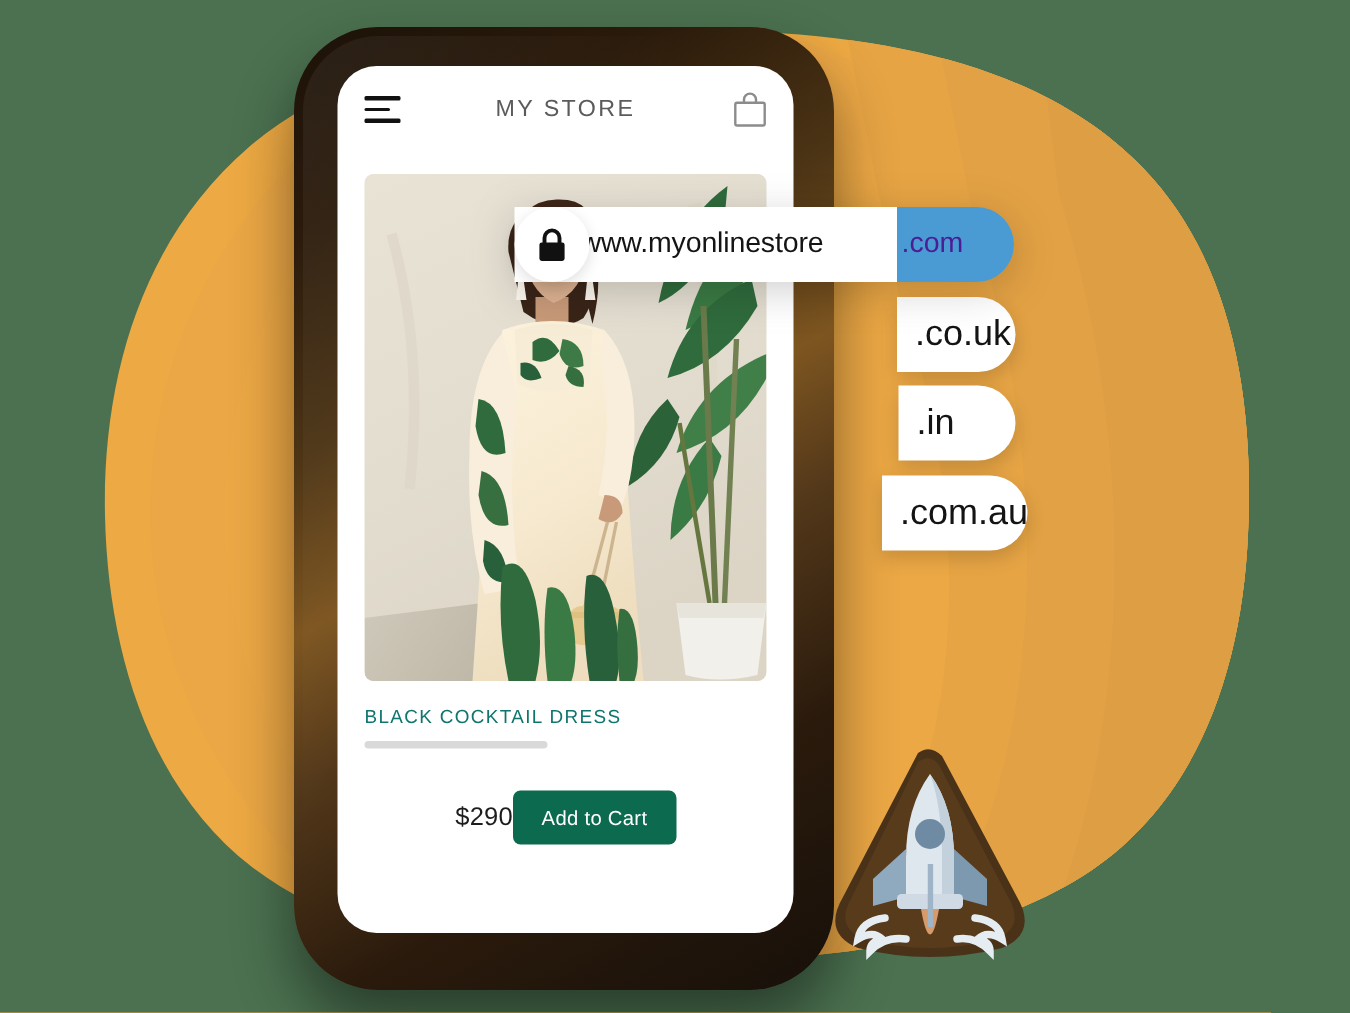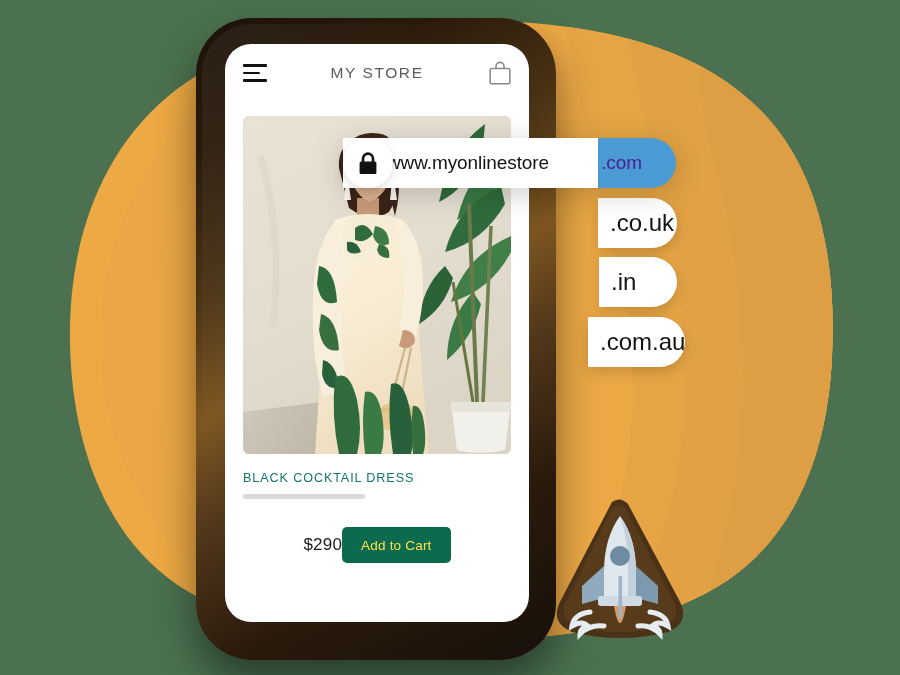--- a/index.html
+++ b/index.html
@@ -148,21 +148,21 @@
   }
   .product-foot {
     margin-top: 28px;
     display: flex;
     align-items: center;
     justify-content: center;
   }
   .price { font-size: 17px; color:#1d1d1d; font-weight: 400; letter-spacing:0.2px; }
   .cart-btn {
     background: #0c6b4e;
-    color: #fde047;
+    color: #ffffff;
     border: 0;
     border-radius: 5px;
     height: 36px;
     padding: 0 19px;
     font-family: "Liberation Sans", sans-serif;
     font-size: 13.5px;
     letter-spacing: 0.2px;
     cursor: pointer;
   }
 

